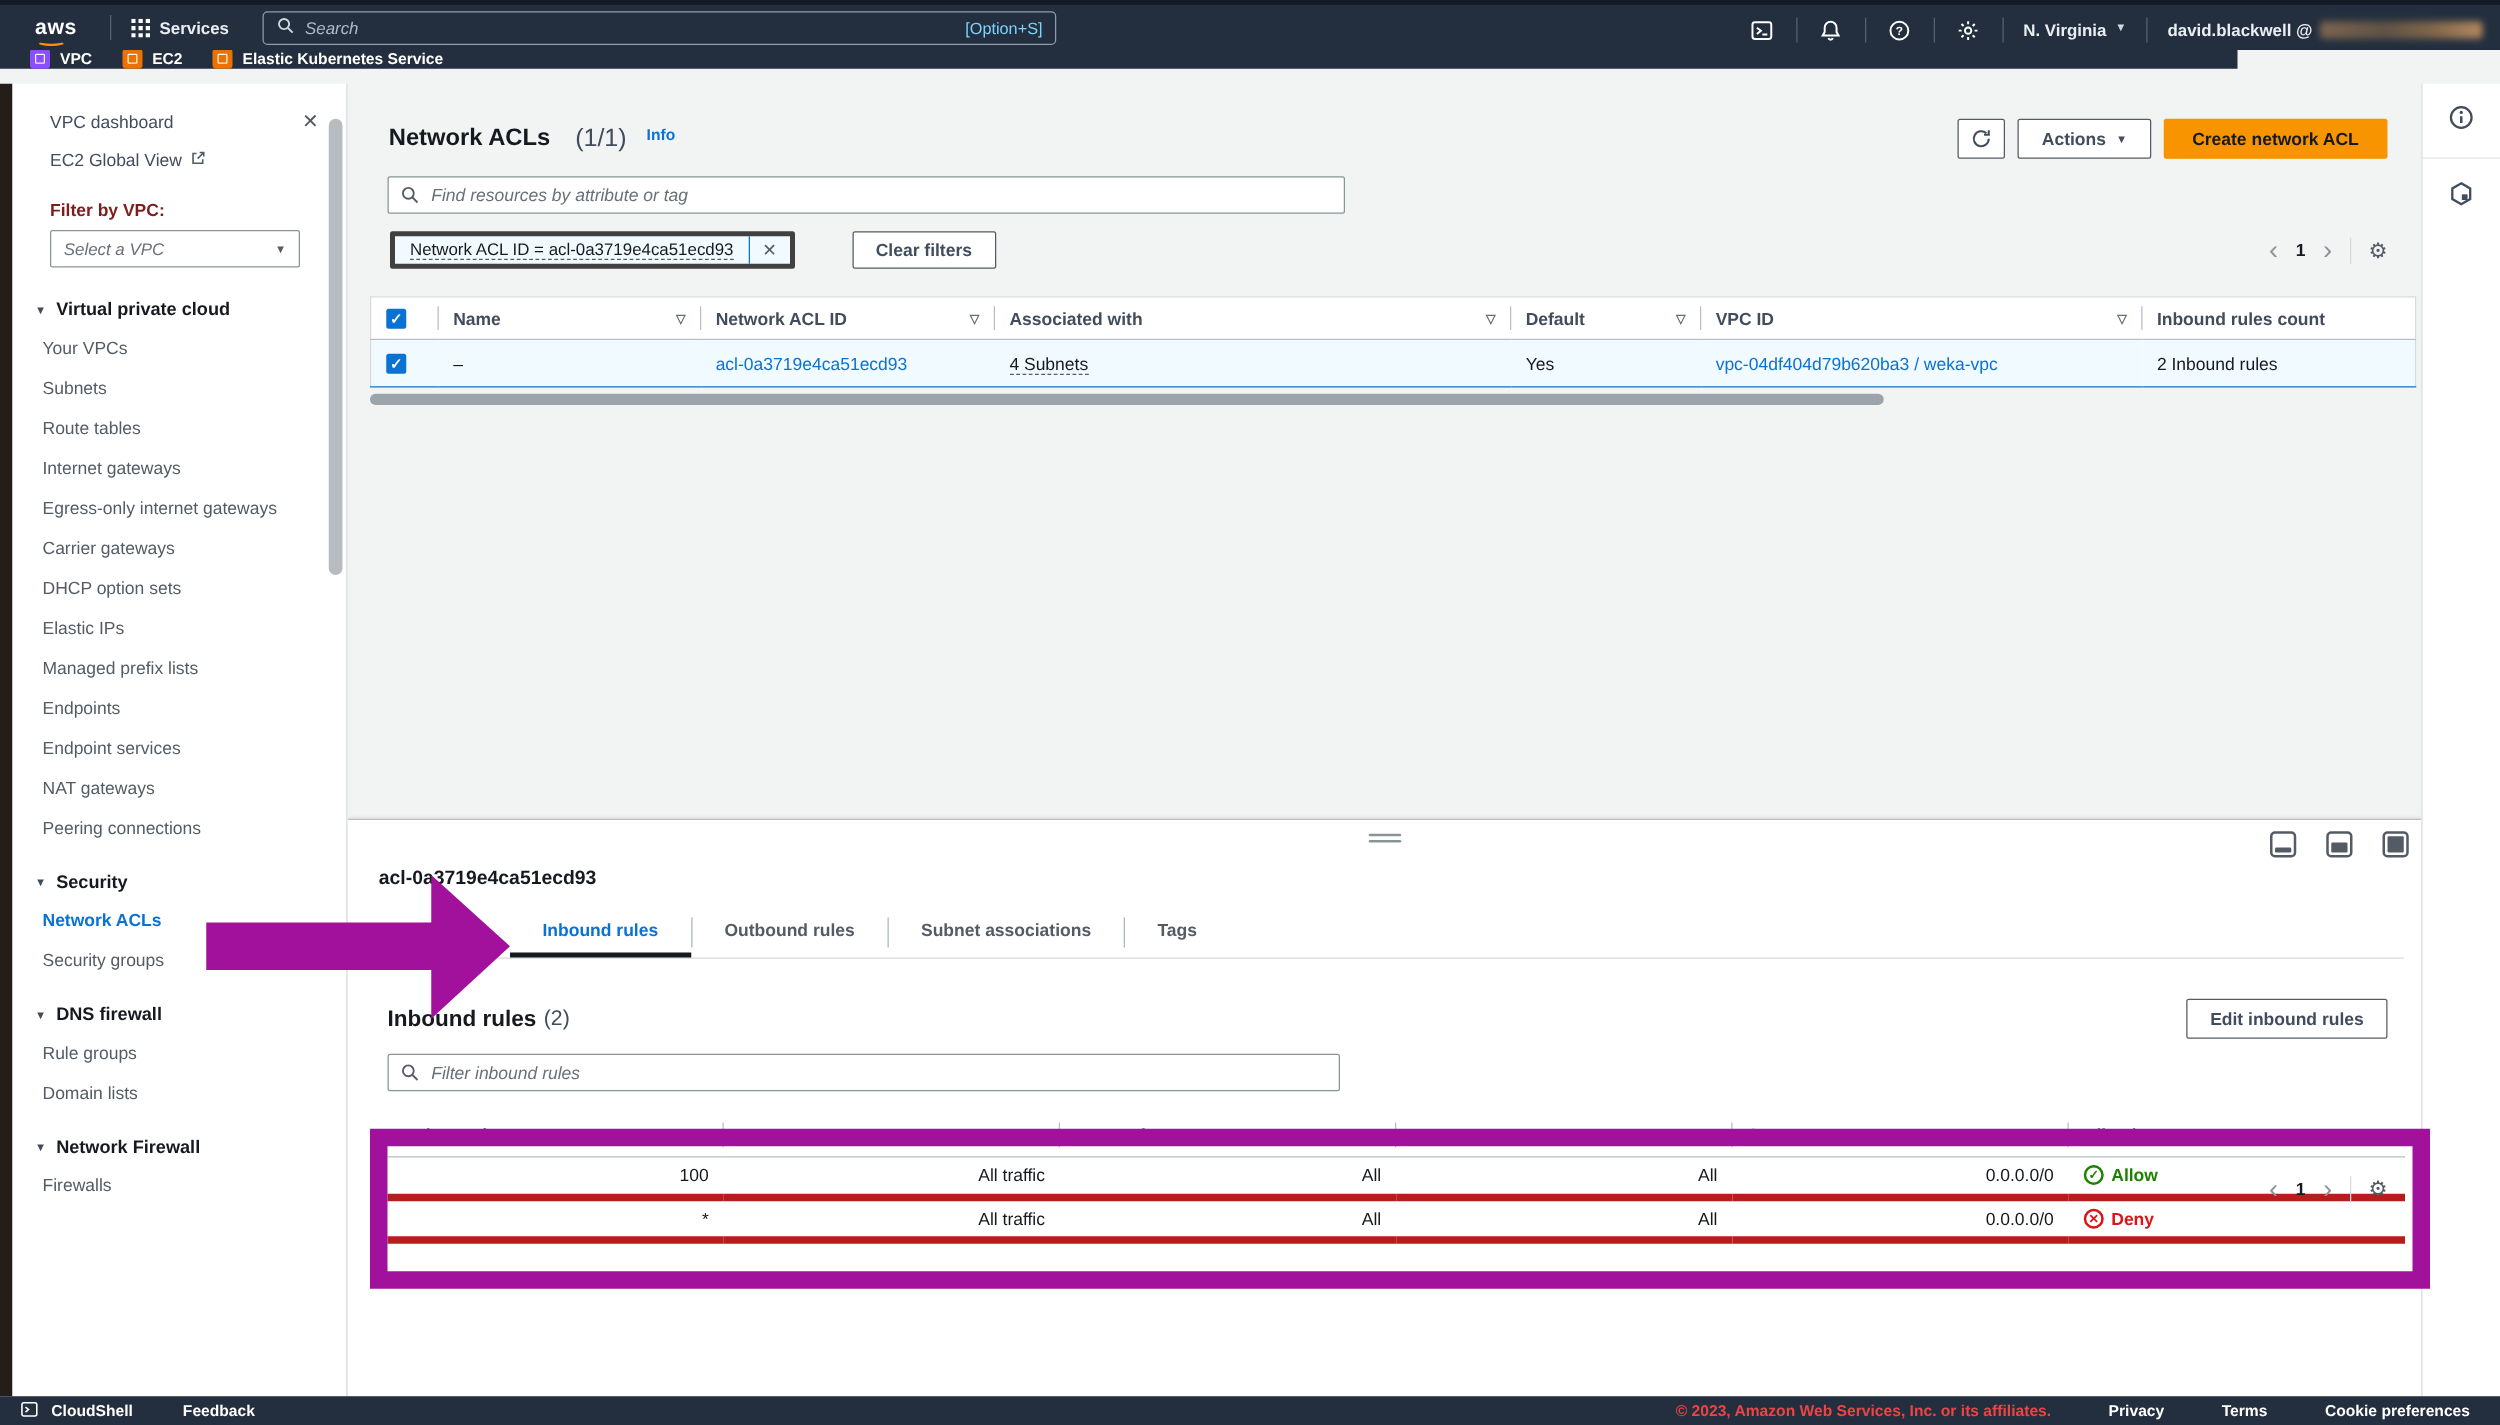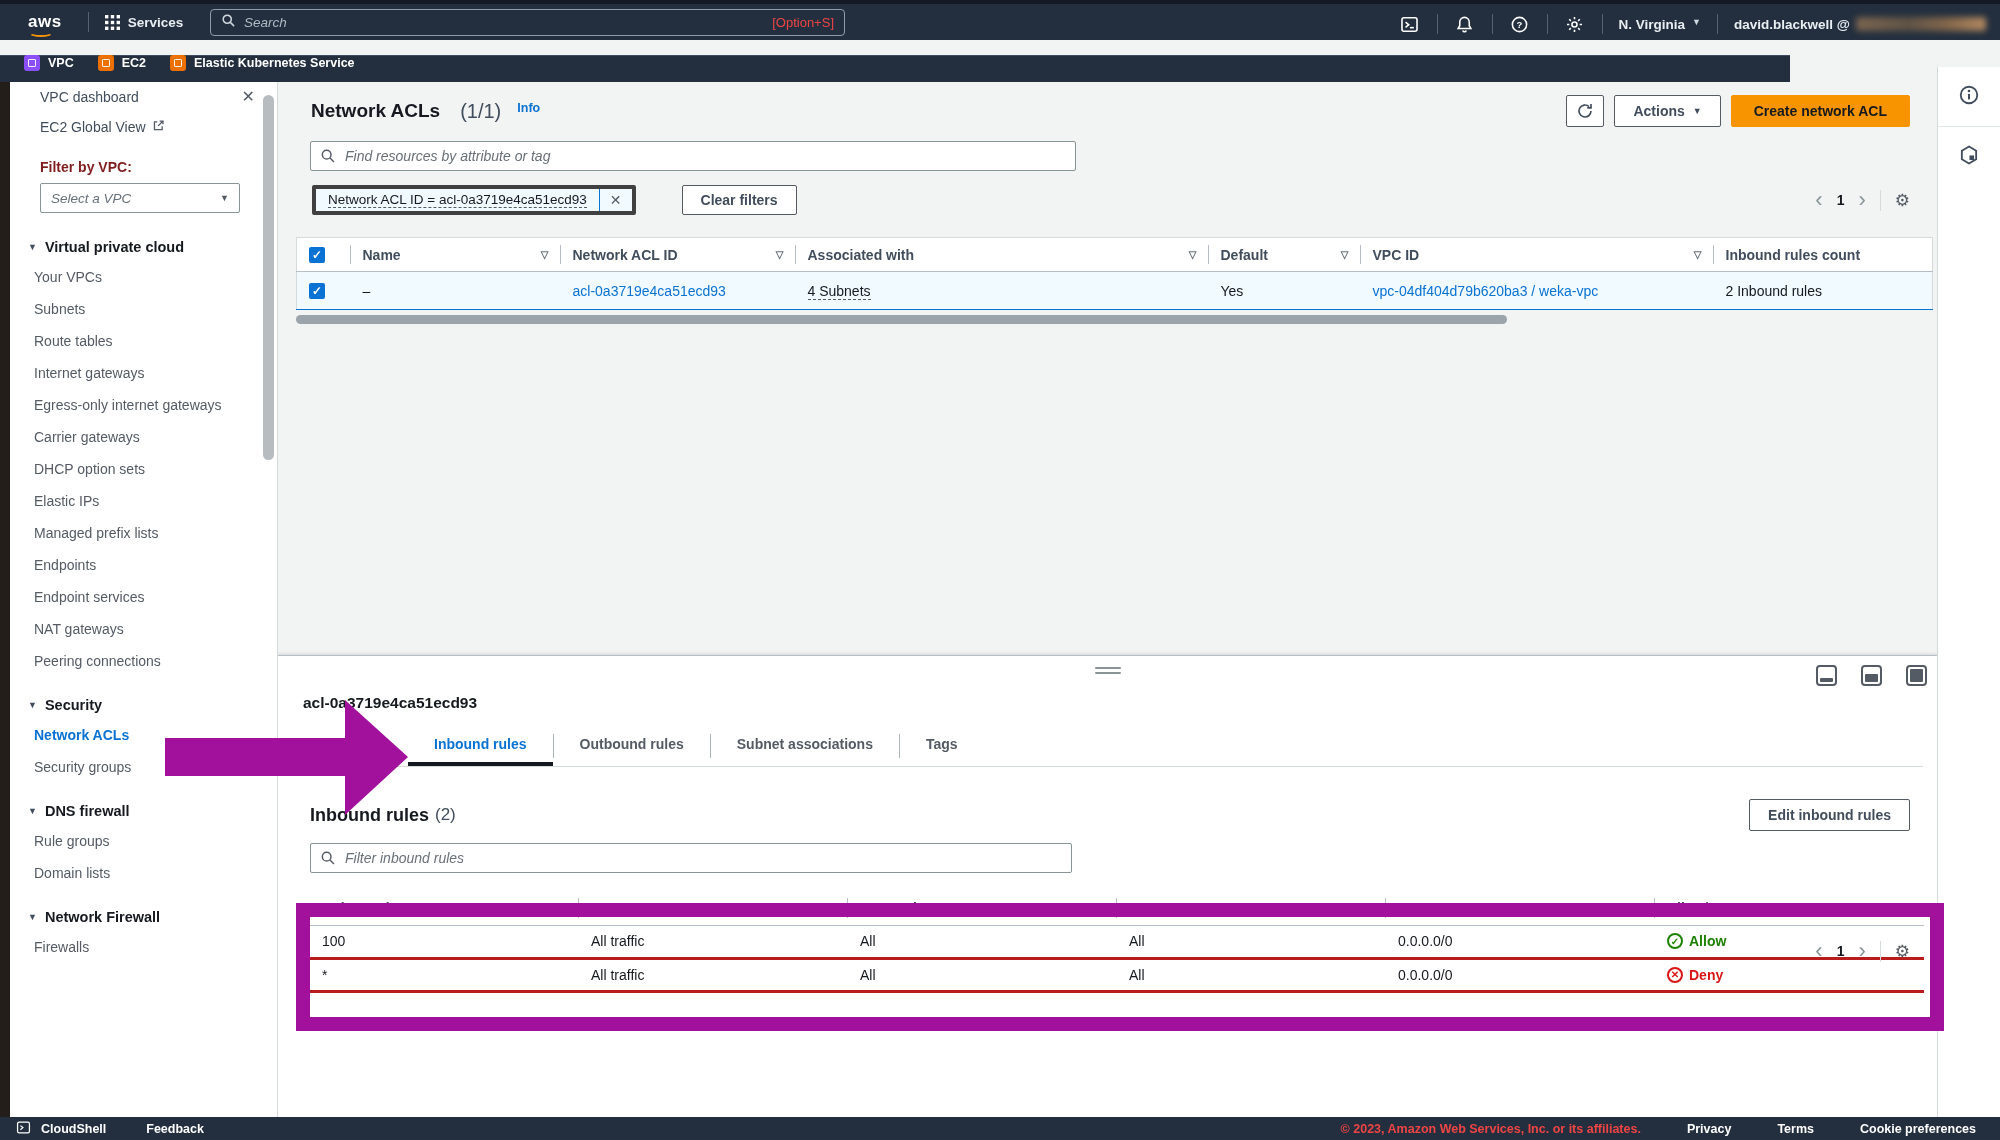--- a/index.html
+++ b/index.html
@@ -13,32 +13,32 @@
   .aws-logo { margin-left:28px; font-weight:bold; font-size:17px; position:relative; letter-spacing:.5px; }
   .aws-smile { position:absolute; left:1px; bottom:-5px; width:24px; height:8px;
                border:2px solid transparent; border-bottom:2px solid #f79400; border-radius:50%; }
   .tb-div { width:1px; height:20px; background:#54626f; margin:0 16px; }
   .tb-item { display:flex; align-items:center; gap:8px; font-size:13.5px; font-weight:bold; color:#e9eef2; }
   .grid-icon svg { display:block; }
   .tb-search { position:absolute; left:210px; top:5px; width:635px; height:27px; background:#232f3e;
                border:1px solid #8d9dab; border-radius:4px; display:flex; align-items:center; padding:0 10px; gap:8px; }
   .tb-search input { flex:1; background:transparent; border:none; outline:none; color:#fca5a5; font-size:13.5px; font-style:italic; }
   .tb-search input::placeholder { color:#aebac4; font-style:italic; }
-  .tb-shortcut { color:#ef4444; font-size:13px; }
+  .tb-shortcut { color:#7dd3fc; font-size:13px; }
   .tb-right { position:absolute; right:0; top:4px; height:32px; display:flex; align-items:center; }
   .tb-icon { width:22px; height:22px; display:flex; align-items:center; justify-content:center; }
   .tb-region { display:flex; align-items:flex-start; gap:7px; font-size:13.5px; font-weight:bold; color:#e9eef2; }
   .caret { font-size:9px; color:#cfd8df; }
   .tb-user { display:flex; align-items:center; gap:6px; font-size:13.5px; font-weight:bold; color:#e9eef2; margin-right:14px; }
   .blurred-name { width:130px; height:14px; border-radius:3px;
                   background:linear-gradient(90deg,#8b6e52,#6b5a48 40%,#94704d 70%,#c96), #7a6a58; filter:blur(3px); opacity:.85; }
 
   
-  .favbar { position:absolute; left:0; top:55px; width:1790px; height:27px; background:#232f3e;
-            box-shadow: inset 0 1px 0 #3d4b5c; display:flex; align-items:flex-start; z-index:9; }
+  .favbar { position:absolute; left:0; top:28px; width:1790px; height:27px; background:#232f3e;
+            box-shadow: inset 0 1px 0 #3d4b5c; display:flex; align-items:flex-end; z-index:9; }
   .fav-item { display:flex; align-items:center; gap:8px; margin-left:24px; color:#fff; font-size:12.5px; font-weight:bold; }
   .fav-ic { width:16px; height:16px; border-radius:3px; position:relative; }
   .fav-ic::after { content:""; position:absolute; left:4px; top:4px; right:4px; bottom:4px; border:1.5px solid rgba(255,255,255,.9); border-radius:1px; }
 
   
   .leftstrip { position:absolute; left:0; top:67px; width:10px; height:1050px; background:#241e1b; z-index:5; }
   .sidebar { position:absolute; left:10px; top:67px; width:268px; height:1050px; background:#fff;
              border-right:1px solid #d5dbdb; font-size:14px; color:#545b64; z-index:5; }
   .sb-row { display:flex; align-items:center; justify-content:space-between; padding:0 22px 0 30px; }
   .sb-title { margin-top:20px; color:#414d5c; }
@@ -121,21 +121,21 @@
   .sec-row { display:flex; align-items:center; margin:32px 27px 0 32px; }
   .sec-title { font-size:18px; font-weight:bold; color:#16191f; }
   .sec-count { font-size:17px; color:#414d5c; margin-left:6px; }
   .sec-row .btn { margin-left:auto; }
   .filter2 { position:relative; margin:12px 0 0 32px; width:762px; }
   .filter2 .mag { position:absolute; left:10px; top:7px; color:#545b64; }
   .pager2 { position:absolute; right:27px; top:282px; }
 
   .rules-table { margin:18px 0 0 32px; width:1614px; }
   .rules-table th { height:34px; }
-  .rules-table td { height:33px; border-bottom:3px solid #b91c1c; padding:6px 12px; }
+  .rules-table td { height:33px; border-bottom:6px solid #b91c1c; padding:6px 12px;text-align:right; }
   .allow { color:#1d8102; font-weight:bold; display:flex; align-items:center; gap:6px; }
   .deny { color:#d91515; font-weight:bold; display:flex; align-items:center; gap:6px; }
   .st-ic { width:16px; height:16px; border-radius:50%; border:2px solid currentColor; font-size:10px; font-weight:bold;
            display:flex; align-items:center; justify-content:center; }
 
   
   .footer { position:absolute; left:0; bottom:0; width:2000px; height:23px; background:#232f3e; color:#fff;
             display:flex; align-items:center; font-size:12.5px; z-index:10; }
   .ft-left { display:flex; align-items:center; gap:10px; margin-left:16px; font-weight:bold; }
   .ft-feedback { margin-left:40px; font-weight:bold; }

